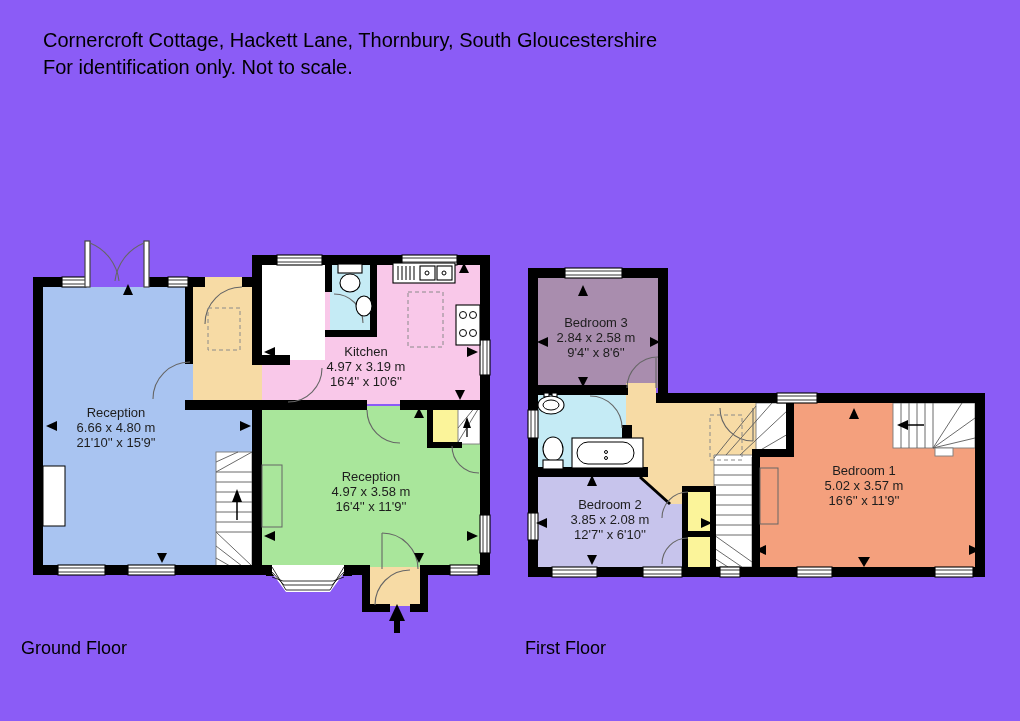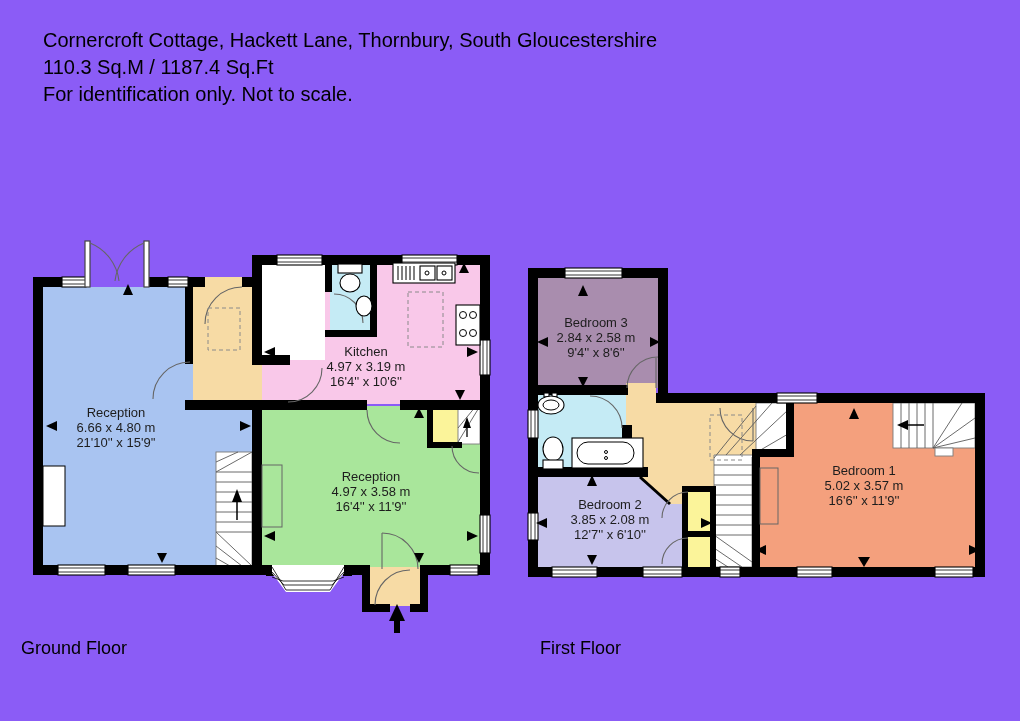--- a/index.html
+++ b/index.html
@@ -1,20 +1,20 @@
 <!DOCTYPE html>
 <html style="--c-reception_a: #a9c4f1; --c-kitchen: #f9c8e9; --c-reception_b: #a9e69b; --c-bedroom1: #f4a07d; --c-bedroom2: #c7c4ec; --c-bedroom3: #a98dae; --c-hall: #f7dba5; --c-cupboard: #fbf49a; --c-bathroom: #c5ebf5; --c-wall: #000000; --c-text: #1d1d1d;"><head>
 <meta charset="utf-8">
 <style>
   html,body{margin:0;padding:0;background:#fff;}
   #page{position:relative;width:1020px;height:721px;background:#8b5cf6;overflow:hidden;
         font-family:"Liberation Sans",sans-serif;}
   #header{position:absolute;left:43px;top:27px;color:#000;font-size:20px;line-height:27px;}
   .floor-label{position:absolute;top:638px;font-size:18px;color:#000;}
-  #gf-label{left:21px;} #ff-label{left:525px;margin-left:15px;}
+  #gf-label{left:21px;} #ff-label{left:525px;}
   svg{position:absolute;left:0;top:0;}
   .wall{fill:var(--c-wall);}
   .room-reca{fill:var(--c-reception_a);} .room-kit{fill:var(--c-kitchen);}
   .room-recb{fill:var(--c-reception_b);} .room-b1{fill:var(--c-bedroom1);}
   .room-b2{fill:var(--c-bedroom2);} .room-b3{fill:var(--c-bedroom3);}
   .room-hall{fill:var(--c-hall);} .room-cup{fill:var(--c-cupboard);}
   .room-bath{fill:var(--c-bathroom);}
   .stairs{fill:#ffffff;stroke:#7a7a7a;stroke-width:0.9;}
   .tread{stroke:#5a5a5a;stroke-width:0.9;fill:none;}
   .win{fill:#ffffff;stroke:#000;stroke-width:1.1;}
@@ -28,21 +28,20 @@
   .dim{fill:#000;}
   .lbl{font-family:"Liberation Sans",sans-serif;font-size:13px;fill:var(--c-text);text-anchor:middle;}
 </style>
 </head>
 <body>
 
 <div id="page">
 
   <div id="header">
     <div>Cornercroft Cottage, Hackett Lane, Thornbury, South Gloucestershire</div>
-    <div>110.3 Sq.M / 1187.4 Sq.Ft</div>
     <div>For identification only. Not to scale.</div>
   </div>
 
   <svg width="1020" height="721" viewBox="0 0 1020 721">
 
     <g>
 
       <g>
         <rect class="room-reca" x="43" y="287" width="209" height="278"></rect>
         <polygon class="room-hall" points="193,277 252,277 252,355 290,355 290,404 193,404"></polygon>

